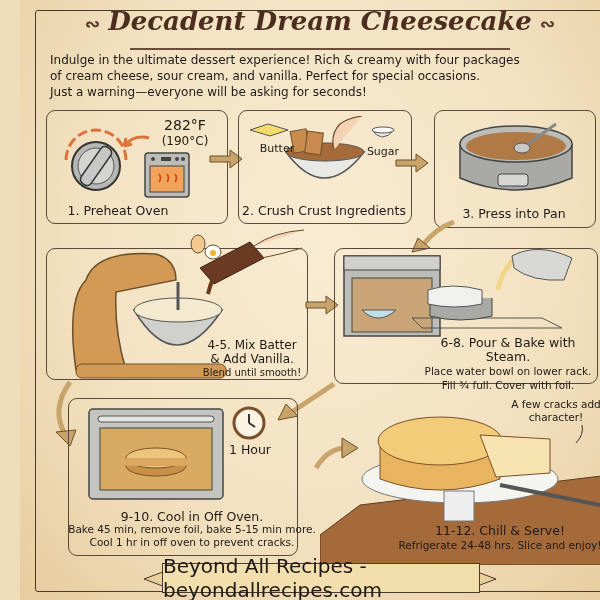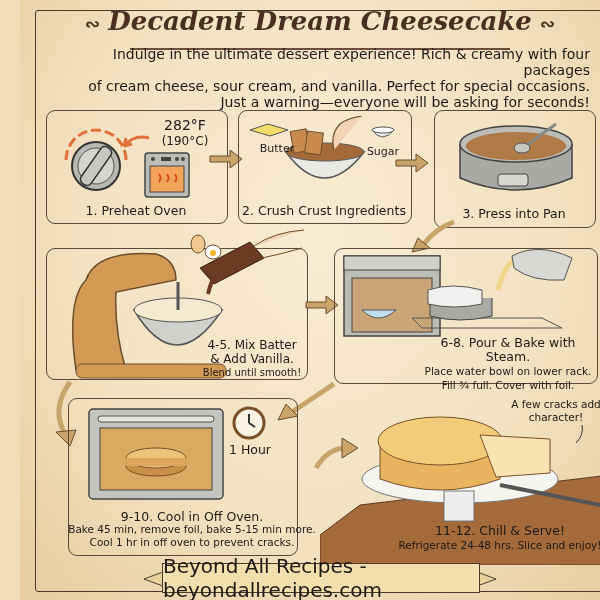--- a/index.html
+++ b/index.html
@@ -2,21 +2,21 @@
 <html><head>
 <meta charset="utf-8">
 <style>
   html,body{margin:0;padding:0;}
   body{width:600px;height:600px;overflow:hidden;background:#efdcb8;font-family:"DejaVu Sans",sans-serif;color:#2b2620;}
   .page{position:relative;width:600px;height:600px;background:radial-gradient(ellipse at 50% 40%,#f9ecd3 0%,#f3e2c2 55%,#e7cc9e 100%);margin-left:20px;}
   .frame{position:absolute;left:15px;top:10px;width:570px;height:580px;border:1.5px solid #4a3a2c;border-radius:3px;}
   .title{position:absolute;left:0;top:6px;width:600px;text-align:center;font-family:"DejaVu Serif",serif;font-style:italic;font-weight:bold;font-size:26px;color:#4b2e20;}
   .title .swirl{font-size:18px;color:#5a3a28;margin:0 8px;font-style:normal;}
   .title-rule{position:absolute;left:110px;top:48px;width:380px;height:1.5px;background:#6b4e3a;}
-  .intro{position:absolute;left:30px;top:46px;width:540px;text-align:right;font-size:14px;line-height:16px;color:#1f1a16;}
+  .intro{position:absolute;left:30px;top:52px;width:540px;text-align:left;font-size:12px;line-height:16px;color:#1f1a16;}
   .card{position:absolute;border:1.2px solid #5a4a3c;border-radius:9px;}
   .label{position:absolute;text-align:center;color:#1f1a16;}
   .lbl-main{font-size:12.5px;}
   .lbl-sub{font-size:10.5px;}
   .arrow{position:absolute;}
   .banner{position:absolute;left:142px;top:563px;width:316px;height:28px;background:#f3dfae;border:1.5px solid #4a3a2c;display:flex;align-items:center;justify-content:center;font-size:20px;color:#1f1a16;}
   .tail{position:absolute;top:568px;width:26px;height:22px;}
   .note{position:absolute;font-size:10.5px;text-align:center;line-height:13px;color:#1f1a16;}
 </style>
 </head>
@@ -48,21 +48,21 @@
   <div class="label" style="left:130px;top:134px;width:70px;font-size:12px;">(190°C)</div>
   <svg style="position:absolute;left:124px;top:152px" width="46" height="46">
     <rect x="1" y="1" width="44" height="44" rx="3" fill="#bdbdb8" stroke="#444" stroke-width="1.5"></rect>
     <rect x="6" y="14" width="34" height="26" fill="#f2a45a" stroke="#444"></rect>
     <path d="M15 22 q3 4 0 8 M23 22 q3 4 0 8 M31 22 q3 4 0 8" stroke="#d2491e" stroke-width="1.8" fill="none"></path>
     <circle cx="9" cy="7" r="2" fill="#444"></circle>
       <rect x="17" y="5" width="10" height="4" fill="#444"></rect>
       <circle cx="33" cy="7" r="2" fill="#444"></circle>
       <circle cx="39" cy="7" r="2" fill="#444"></circle>
   </svg>
-  <div class="label lbl-main" style="left:26px;top:203px;width:180px;">1. Preheat Oven</div>
+  <div class="label lbl-main" style="left:8px;top:203px;width:180px;">1. Preheat Oven</div>
 
   <svg class="arrow" style="left:188px;top:148px" width="36" height="22">
     <path d="M2 8 H22 V2 L34 11 L22 20 V14 H2 Z" fill="#c9a46a" stroke="#6b4e2a" stroke-width="1"></path>
   </svg>
 
   <div class="card" style="left:218px;top:110px;width:172px;height:112px;"></div>
   <svg style="position:absolute;left:226px;top:116px" width="160" height="94">
     <path d="M4 14 l18 -6 l20 6 l-18 6 z" fill="#f4dc6a" stroke="#555"></path>
     <path d="M40 36 Q78 88 118 36 Z" fill="#e9e9e6" stroke="#555" stroke-width="1.5"></path>
     <ellipse cx="79" cy="36" rx="39" ry="9" fill="#a46a3a" stroke="#555"></ellipse>

